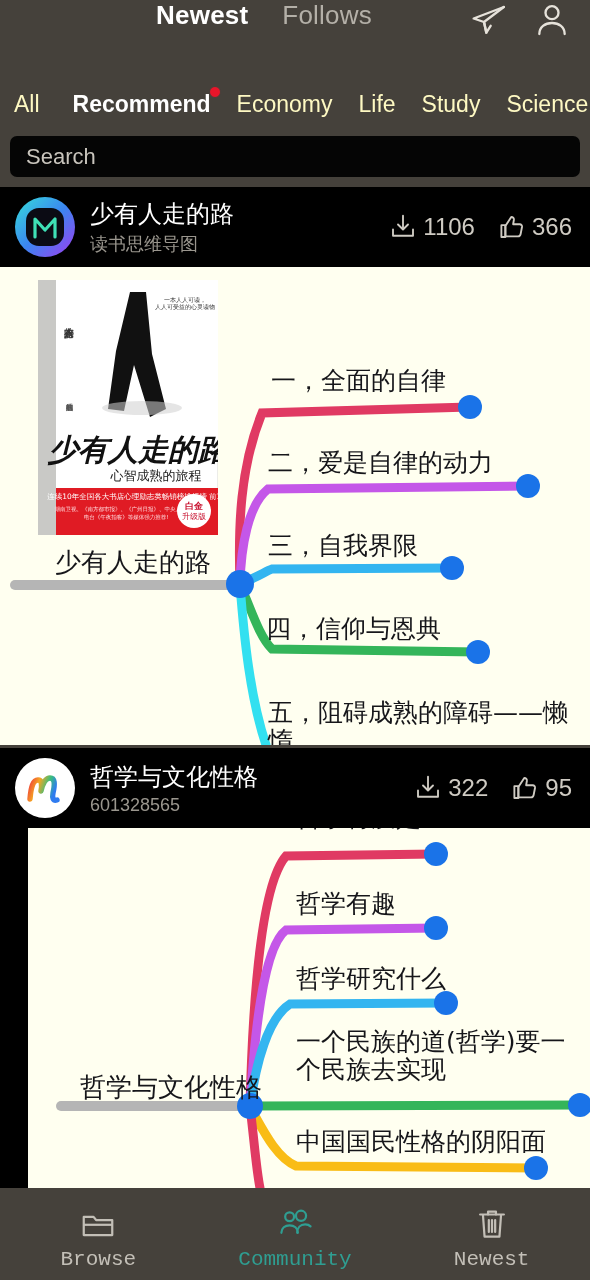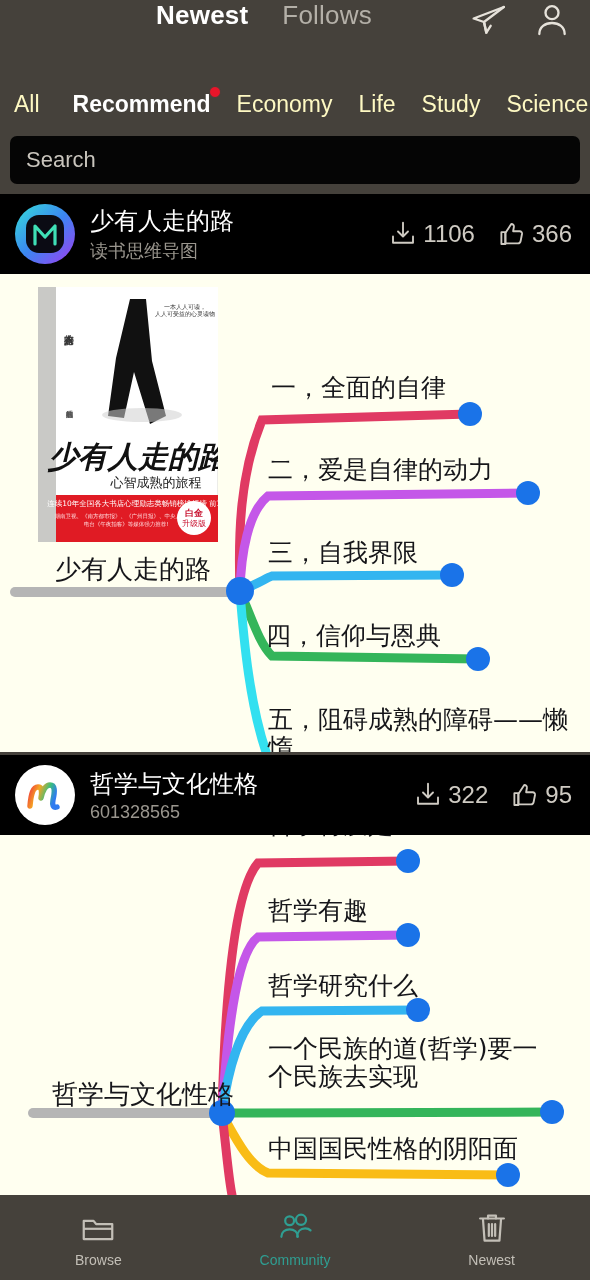--- a/index.html
+++ b/index.html
@@ -33,21 +33,21 @@
   .tab { font-size:23px; color:#fef9c3; position:relative; flex:none; }
   .tab.active { color:#ffffff; font-weight:bold;margin-left:7px; }
   .tab .dot {
     position:absolute; top:-5px; right:-10px; width:12px; height:12px;
     border-radius:50%; background:#e8152a; border:1px solid #45413b;
   }
 
   
   .searchwrap { background:#45413b; padding:6px 10px 10px; flex:none; }
   .search {
-    height:48px; background:#050505; border-radius:7px; display:flex; align-items:center;
+    height:41px; background:#050505; border-radius:7px; display:flex; align-items:center;
     padding:0 16px;
   }
   .search .ph { font-size:22px; color:#c9c5bd; }
 
   
   .feed { flex:1; overflow:hidden; background:#45413b; }
   .card { background:#000; }
   .card-head {
     height:80px; background:#000; display:flex; align-items:center; padding:0 14px; gap:14px;
   }
@@ -69,21 +69,21 @@
     font-family:"DejaVu Sans","Liberation Sans",sans-serif;
   }
   .root-label { position:absolute; font-size:26px; color:#16161a; }
   .bookimg { position:absolute; }
 
   
   .bottomnav {
     height:84px; background:#45413b; display:flex; align-items:center; flex:none;
   }
   .nav-item { flex:1; display:flex; flex-direction:column; align-items:center; gap:5px; }
-  .nav-label { font-size:14px; color:#c3bfb7; }
+  .nav-label { font-size:21px; color:#c3bfb7;font-family:Liberation Mono, monospace; }
   .nav-item.active .nav-label { color:#2f9e92; }
   .nav-item svg { display:block; }
   .divider { height:3px; background:#45413b; }
 </style>
 </head>
 <body>
 
 <div class="app">
 
   <div class="topbar">
@@ -249,21 +249,21 @@
           <span class="stat">
             <svg width="30" height="30" viewBox="0 0 24 24" fill="none" stroke="#cfcbc3" stroke-width="1.5" stroke-linejoin="round">
               <path d="M3.5 10.5h3.2v9.5H3.5z"></path>
               <path d="M6.7 11.2 11.4 4c1.5 0 2.3 1 2.1 2.4l-.6 3.4h5.3c1.2 0 2 1 1.8 2.2l-1.1 5.6c-.2 1.1-1 1.9-2.1 1.9H6.7z"></path>
             </svg>
             <span class="num">95</span>
           </span>
         </span>
       </div>
 
-      <div class="canvas" style="height:360px;">
+      <div class="canvas" style="height:360px;margin-left:28px;">
         <svg class="links" width="590" height="360" viewBox="0 0 590 360">
           <rect x="28" y="273" width="196" height="10" rx="5" fill="#b5b5b5"></rect>
           <path d="M222 278 C224 200 230 60 258 28 L408 26" fill="none" stroke="#e03a63" stroke-width="9" stroke-linecap="round"></path>
           <path d="M222 278 C226 215 234 120 258 102 L408 100" fill="none" stroke="#c457e8" stroke-width="9" stroke-linecap="round"></path>
           <path d="M222 278 C228 235 240 190 262 176 L418 175" fill="none" stroke="#33b5f0" stroke-width="9" stroke-linecap="round"></path>
           <path d="M226 278 L552 277" fill="none" stroke="#34b55a" stroke-width="9" stroke-linecap="round"></path>
           <path d="M222 279 C234 300 248 330 268 338 L508 340" fill="none" stroke="#f9bc16" stroke-width="9" stroke-linecap="round"></path>
           <path d="M222 279 C226 310 228 340 232 360" fill="none" stroke="#e03a63" stroke-width="9" stroke-linecap="round"></path>
           <circle cx="408" cy="26" r="12" fill="#1a73e8"></circle>
           <circle cx="408" cy="100" r="12" fill="#1a73e8"></circle>

